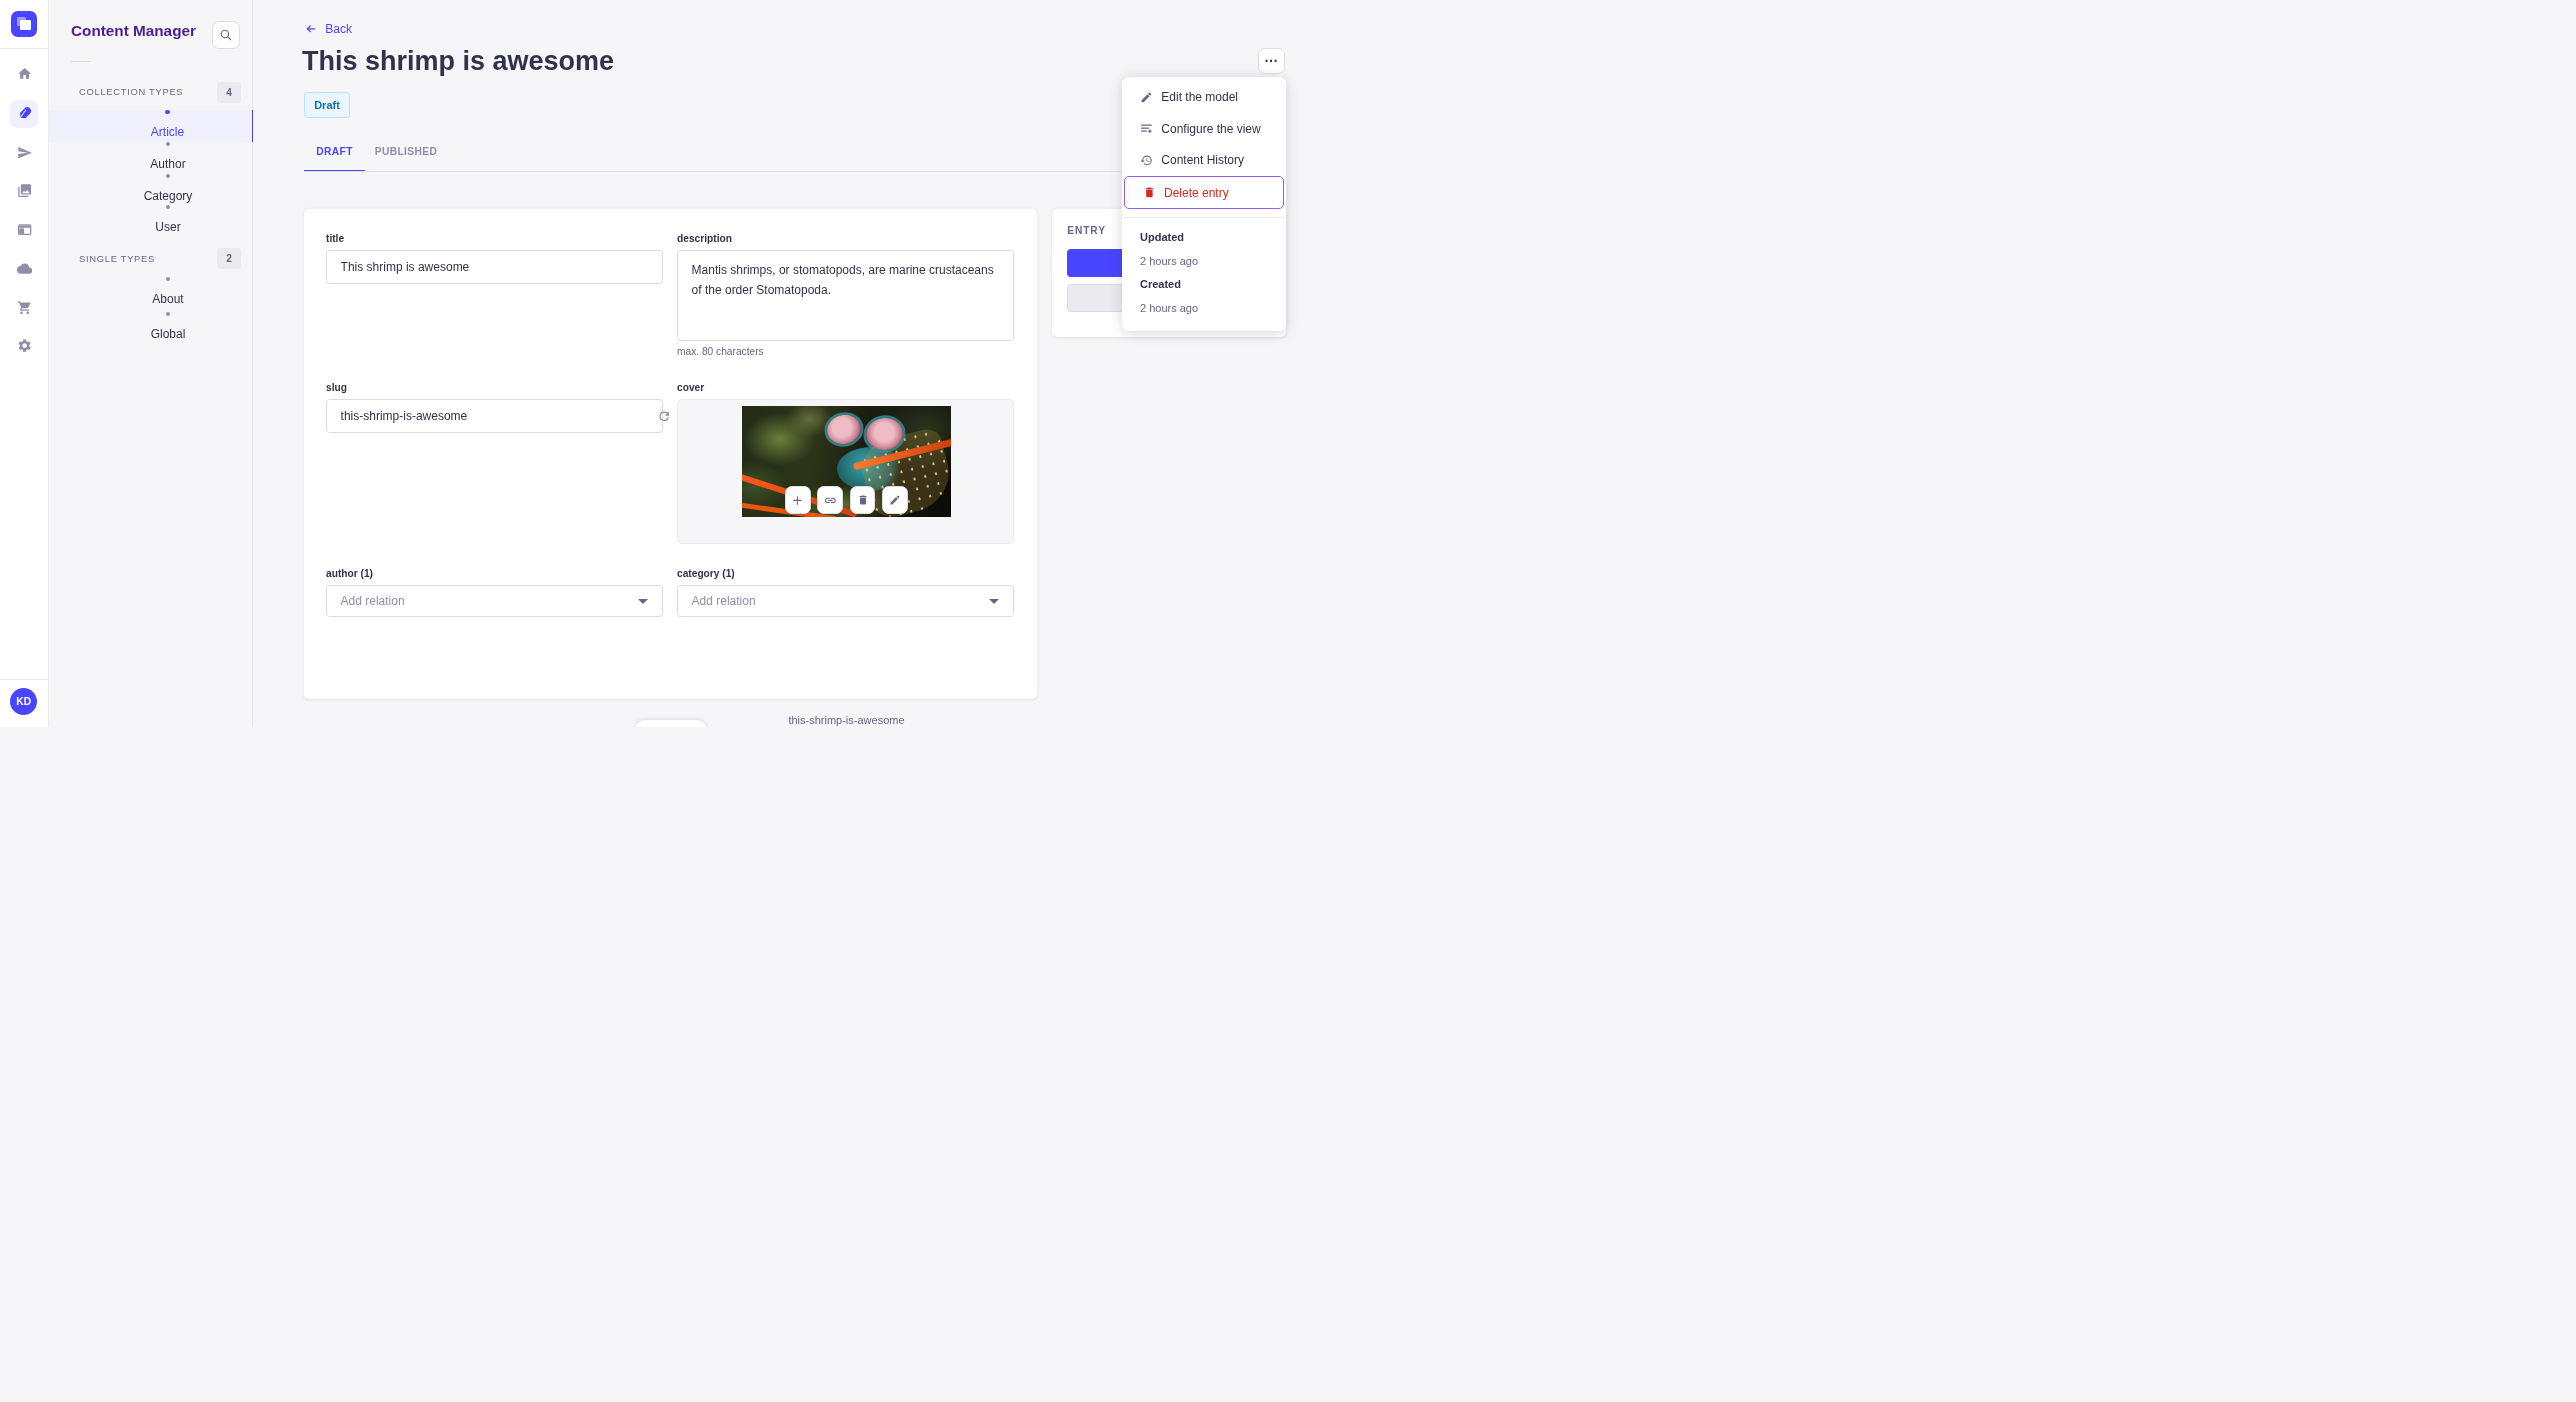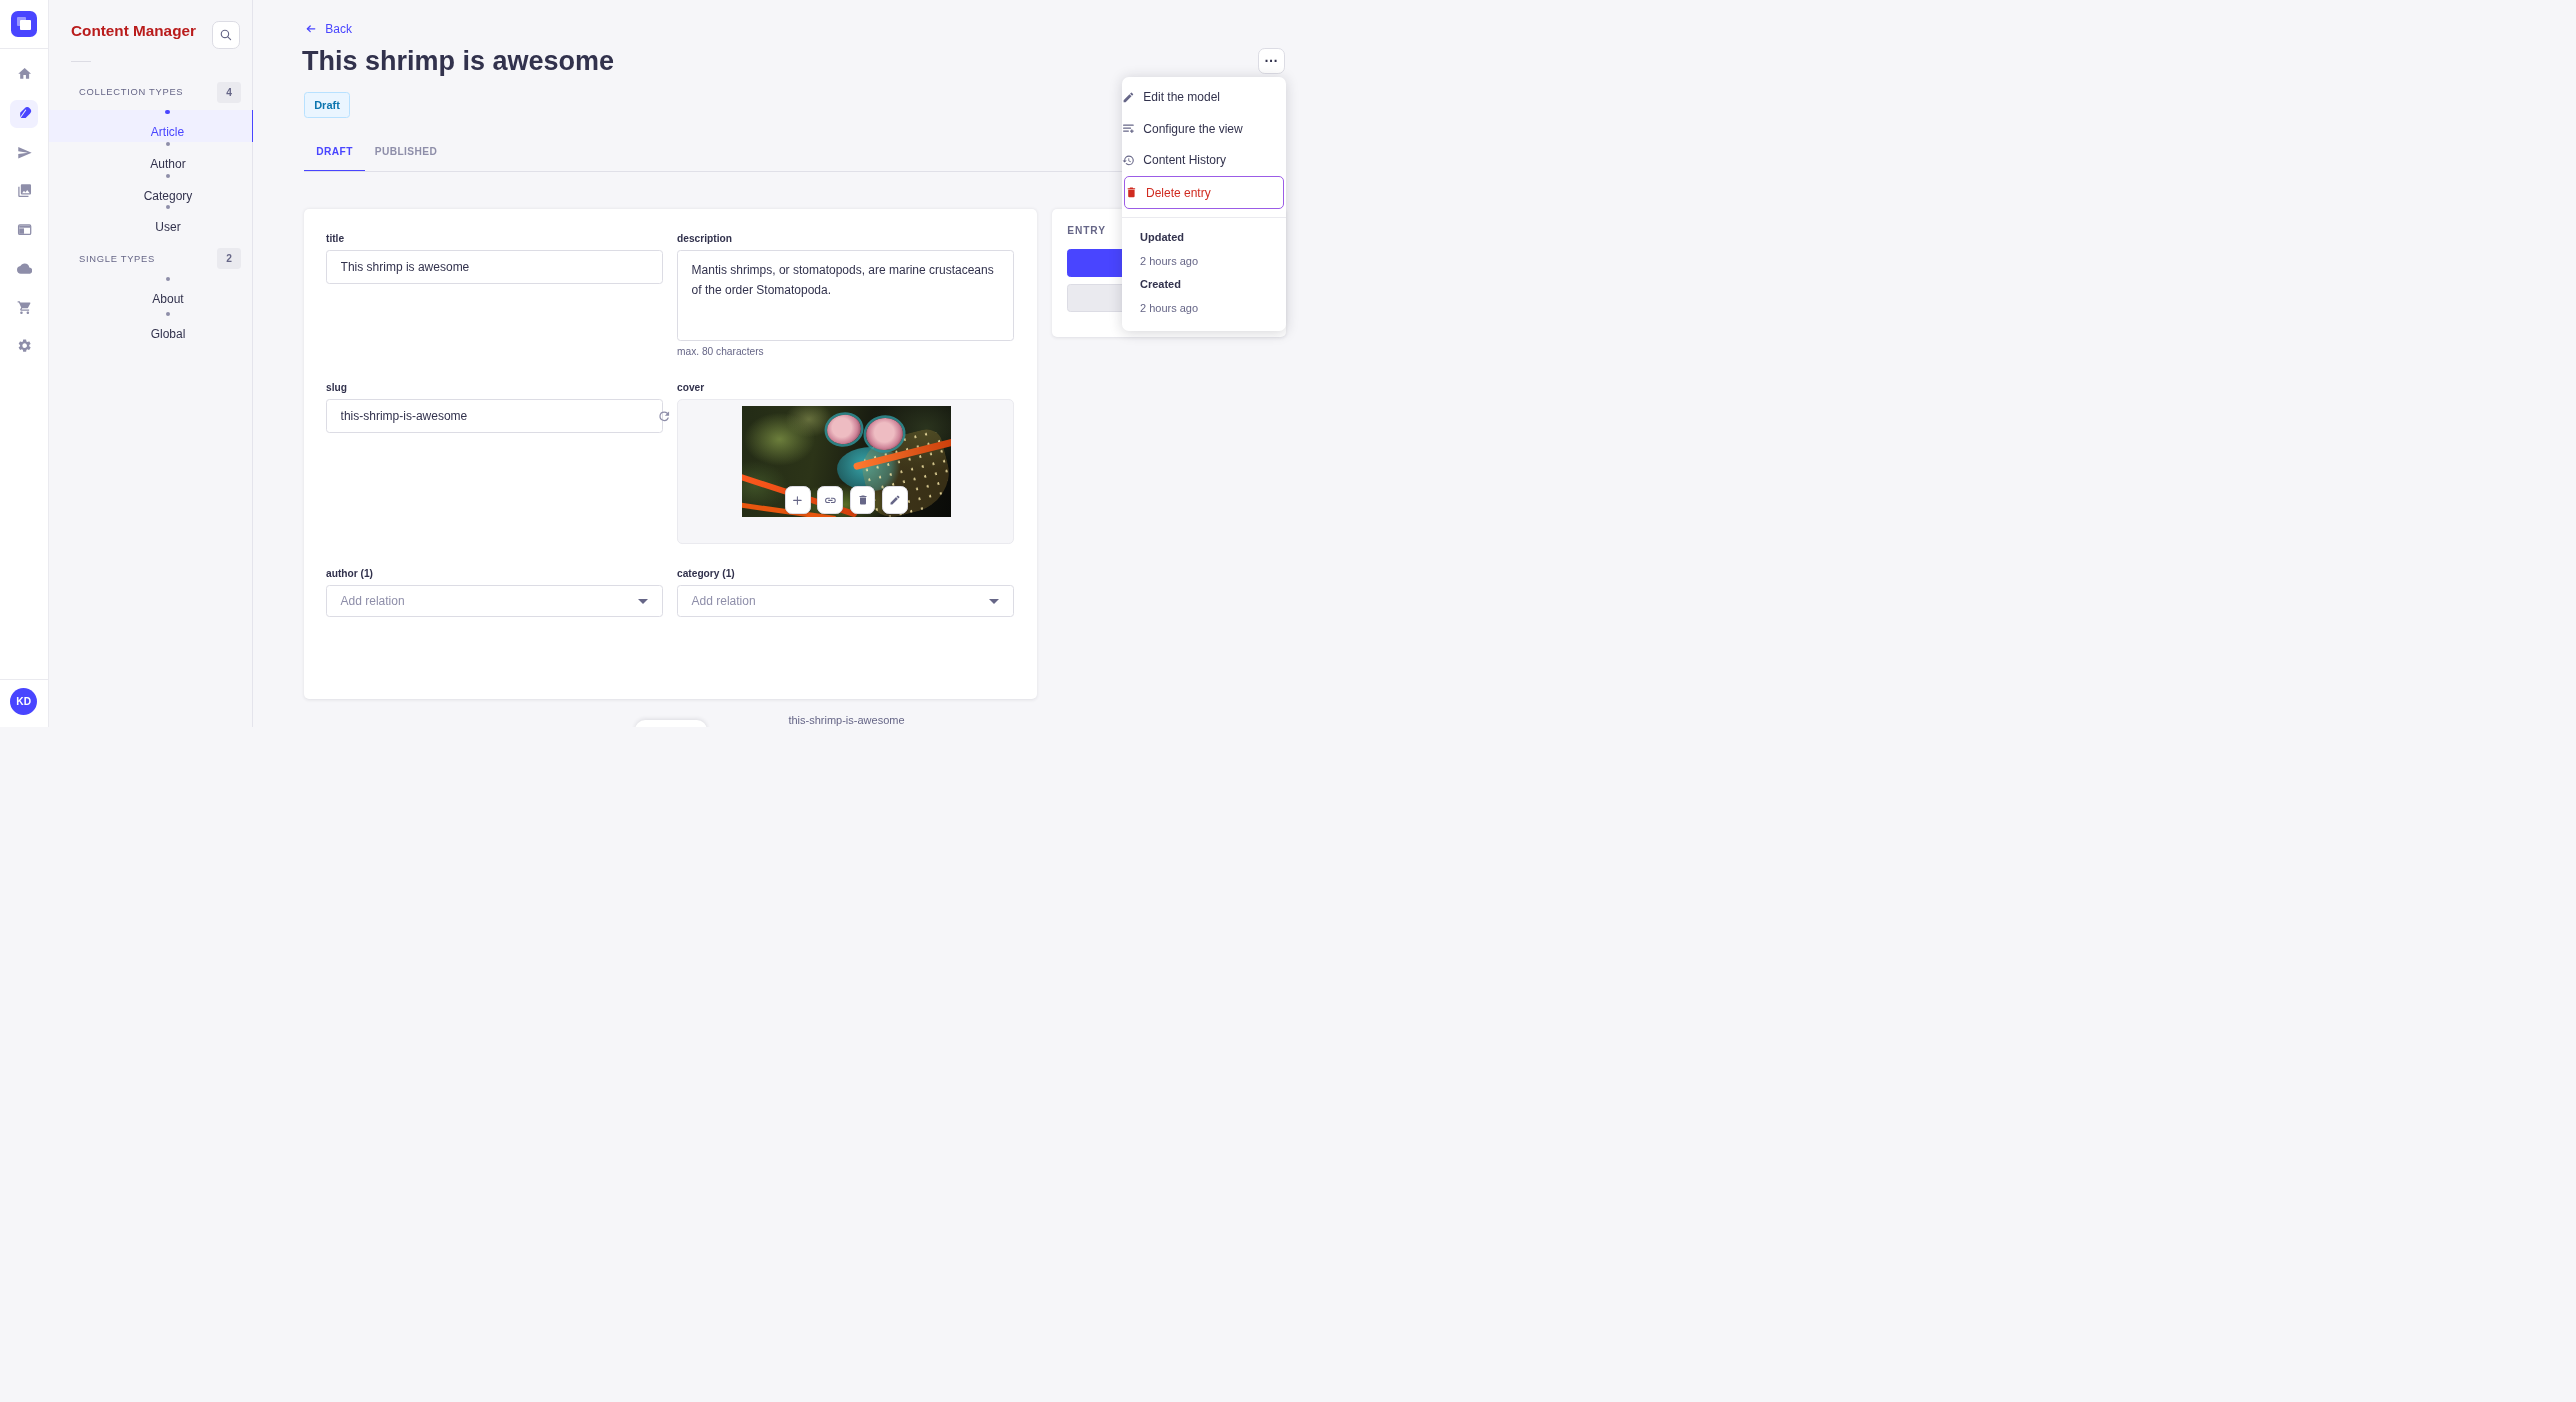--- a/index.html
+++ b/index.html
@@ -13,21 +13,21 @@
   .logo { position:absolute; left:11px; top:11px; width:25.6px; height:25.6px; background:#4945ff; border-radius:6.8px; }
   .logo .l1 { position:absolute; left:6px; top:6px; width:8.5px; height:8.5px; background:rgba(255,255,255,.45); border-radius:0.9px; }
   .logo .l2 { position:absolute; left:9.4px; top:8.5px; width:10.2px; height:10.2px; background:#fff; border-radius:0.9px; }
   .rail-btn { position:absolute; left:10.2px; width:28px; height:28px; border-radius:6.8px; display:flex; align-items:center; justify-content:center; color:#8e8ea9; background:transparent; border:none; cursor:pointer; }
   .rail-btn.active { background:#f0f0ff; color:#4945ff; }
   .rail-divider { position:absolute; left:0; top:679px; width:48px; height:0.9px; background:#eaeaef; }
   .avatar { position:absolute; left:10.2px; top:688px; width:27px; height:27px; border-radius:50%; background:#4945ff; color:#fff; font-size:10.2px; font-weight:bold; display:flex; align-items:center; justify-content:center; cursor:pointer; }
 
   
   .subnav { position:absolute; left:49px; top:0; width:204px; height:727px; background:#f6f6f9; border-right:0.9px solid #e4e4ec; z-index:20; }
-  .subnav-title { position:absolute; left:22px; top:22px; font-size:15.3px; font-weight:700; color:#b91c1c; }
+  .subnav-title { position:absolute; left:22px; top:22px; font-size:15.3px; font-weight:700; color:#4c1d95; }
   .search-btn { position:absolute; left:163px; top:21px; width:28px; height:28px; background:#fff; border:0.9px solid #dcdce4; border-radius:6.8px; display:flex; align-items:center; justify-content:center; color:#666687; cursor:pointer; }
   .subnav-divider { position:absolute; left:22px; top:61px; width:20.4px; height:0.9px; background:#dcdce4; }
   .section-label { position:absolute; left:30px; font-size:9.4px; font-weight:400; letter-spacing:0.7px; color:#666687; }
   .count-badge { position:absolute; left:168px; width:24px; height:21px; background:#eaeaef; border-radius:3.4px; font-size:10.2px; font-weight:700; color:#666687; display:flex; align-items:center; justify-content:center; }
   .nav-row { position:absolute; left:0; width:204px; height:31.5px; display:flex; align-items:center; padding-left:34px; gap:11px; font-size:12px; color:#32324d; cursor:pointer;flex-direction:column; }
   .nav-row .dot { width:4.3px; height:4.3px; border-radius:50%; background:#8e8ea9; flex:0 0 auto; }
   .nav-row.active { background:#f0f0ff; color:#4945ff; border-right:1.7px solid #4945ff; }
   .nav-row.active .dot { background:#4945ff; }
 
   
@@ -88,21 +88,21 @@
 
   
   .entry-card { position:absolute; left:1052px; top:209px; width:234px; height:128px; z-index:10; }
   .entry-title { position:absolute; left:15.3px; top:16px; font-size:10.2px; font-weight:700; letter-spacing:0.9px; color:#666687; }
   .entry-btn { position:absolute; left:15.3px; width:204px; height:28px; border-radius:3.4px; cursor:pointer; }
   .entry-btn.primary { top:40px; background:#4945ff; border:0.9px solid #4945ff; }
   .entry-btn.secondary { top:75px; background:#eaeaef; border:0.9px solid #dcdce4; }
 
   
   .menu { position:absolute; left:1122px; top:77px; width:164px; height:254px; background:#fff; border-radius:6.8px; box-shadow:0 1.7px 12.8px rgba(33,33,52,.18); z-index:40; padding-top:4.3px; }
-  .menu-item { height:31.5px; display:flex; align-items:center; gap:8.5px; font-size:12px; color:#32324d; cursor:pointer; }
+  .menu-item { height:31.5px; display:flex; align-items:center; gap:8.5px; padding-left:18px; font-size:12px; color:#32324d; cursor:pointer; }
   .menu-item .mi { width:12.8px; height:12.8px; color:#666687; display:flex; align-items:center; justify-content:center; flex:0 0 auto; }
   .menu-item.danger { color:#d02b20; }
   .menu-item.danger .mi { color:#d02b20; }
   .focus-ring { margin:0 1.7px; border:1.7px solid #9b5ce6; border-radius:5px;text-align:right; }
   .menu-divider { margin-top:7.7px; height:0.9px; background:#eaeaef; }
   .menu-meta { padding:12.8px 18px 0 18px; }
   .meta-label { font-size:11px; font-weight:700; color:#32324d; margin-bottom:3.4px; }
   .meta-value { font-size:11px; color:#666687; margin-bottom:11px;margin-top:12px; }
 
   .bottom-pill { position:absolute; left:635px; top:720px; width:72px; height:13.6px; background:#fff; border-radius:10.2px 10.2px 0 0; box-shadow:0 -0.9px 4.3px rgba(33,33,52,.12); cursor:pointer; }

